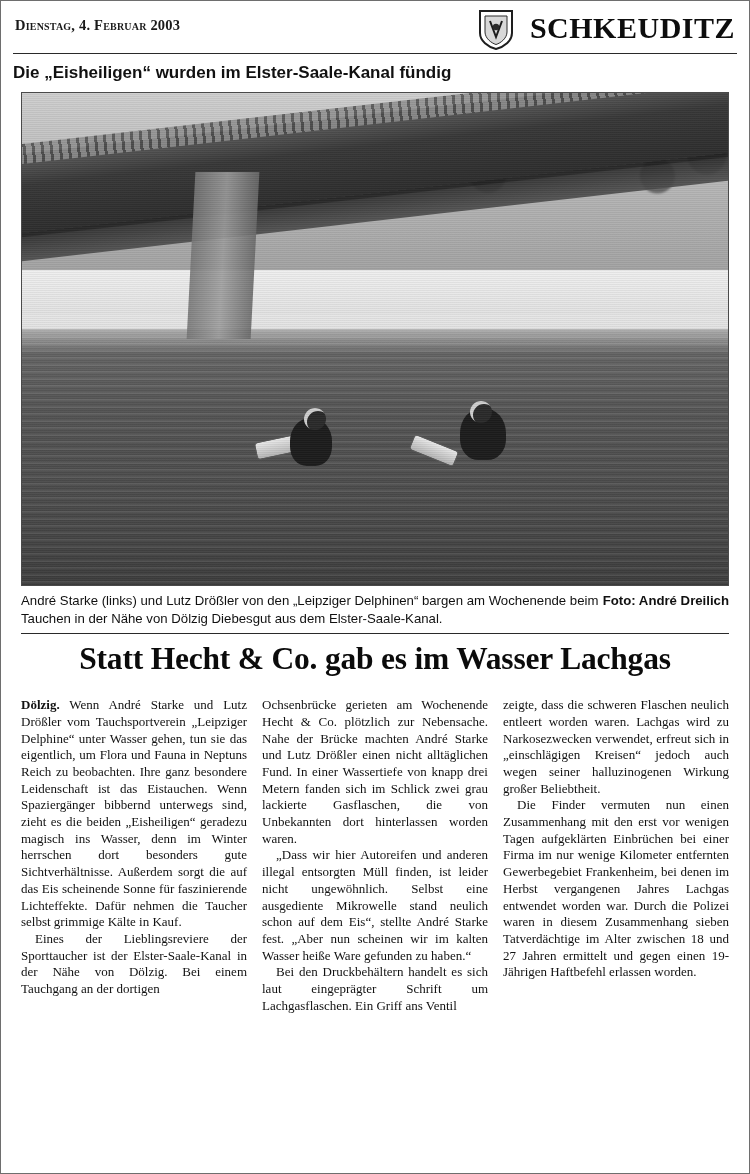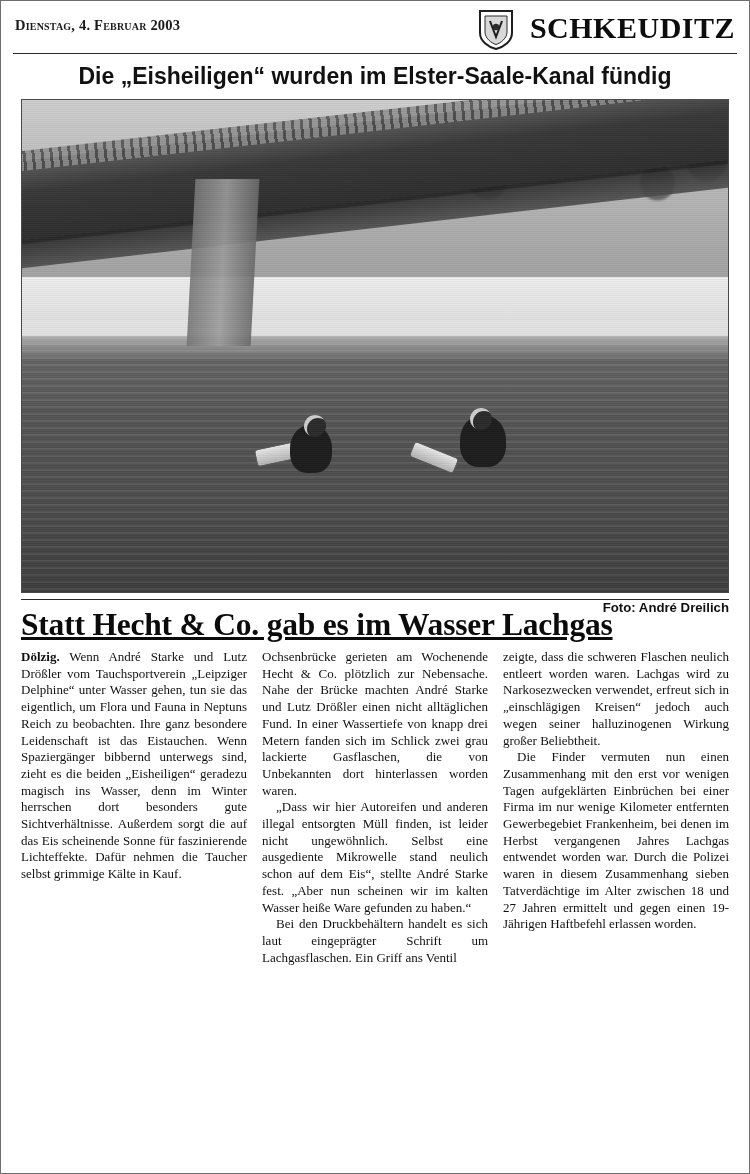--- a/index.html
+++ b/index.html
@@ -65,24 +65,24 @@
     line-height: 1;
     padding-bottom: 2px;
   }
   .rule {
     border-top: 1.2px solid #2a2a2a;
     margin-top: 2px;
   }
 
   
   .kicker {
-    text-align: center;
+    text-align: left;
     font-family: "Liberation Sans", sans-serif;
     font-weight: bold;
-    font-size: 23px;
+    font-size: 17px;
     letter-spacing: 0px;
     margin: 9px 0 9px 0;
     color: #111;
   }
 
   
   .photo-wrap {
     position: relative;
     width: 708px;
     height: 494px;
@@ -225,29 +225,28 @@
   }
   .caption-rule {
     width: 708px;
     margin: 6px auto 0 auto;
     border-top: 1.1px solid #2a2a2a;
   }
 
   
   .headline {
     width: 708px;
-    margin: 7px auto 6px auto;
+    margin: 7px auto 20px auto;
     text-align: center;
     font-family: "Liberation Serif", serif;
     font-weight: bold;
     font-size: 31.5px;
     letter-spacing: -0.2px;
     color: #0b0b0b;
     white-space: nowrap;
-    text-decoration: underline;
   }
 
   
   .columns {
     width: 708px;
     margin: 0 auto;
     display: flex;
     gap: 15px;
     font-family: Liberation Serif, serif;
     font-size: 13px;
@@ -314,28 +313,30 @@
       <div class="cylinder two"></div>
       <div class="diver a"></div>
       <div class="hood a"></div>
       <div class="diver b"></div>
       <div class="hood b"></div>
       <div class="photo-grain"></div>
     </div>
 
     <div class="caption">
       <span class="credit">Foto: André Dreilich</span>
+      <span>André Starke (links) und Lutz Drößler von den „Leipziger Delphinen“ bargen am Wochenende beim Tauchen in der Nähe von Dölzig Diebesgut aus dem Elster-Saale-Kanal.</span>
     </div>
     <div class="caption-rule"></div>
 
     <div class="headline">Statt Hecht &amp; Co. gab es im Wasser Lachgas</div>
 
     <div class="columns">
       <div class="col">
         <p class="first"><span class="dateline">Dölzig.</span> <span>Wenn André Starke und Lutz Drößler vom Tauchsportverein „Leipziger Delphine“ unter Wasser gehen, tun sie das eigentlich, um Flora und Fauna in Neptuns Reich zu beobachten. Ihre ganz besondere Leidenschaft ist das Eistauchen. Wenn Spaziergänger bibbernd unterwegs sind, zieht es die beiden „Eisheiligen“ geradezu magisch ins Wasser, denn im Winter herrschen dort besonders gute Sichtverhältnisse. Außerdem sorgt die auf das Eis scheinende Sonne für faszinierende Lichteffekte. Dafür nehmen die Taucher selbst grimmige Kälte in Kauf.</span></p>
+        <p>Eines der Lieblingsreviere der Sporttaucher ist der Elster-Saale-Kanal in der Nähe von Dölzig. Bei einem Tauchgang an der dortigen</p>
       </div>
       <div class="col">
         <p class="first">Ochsenbrücke gerieten am Wochenende Hecht &amp; Co. plötzlich zur Nebensache. Nahe der Brücke machten André Starke und Lutz Drößler einen nicht alltäglichen Fund. In einer Wassertiefe von knapp drei Metern fanden sich im Schlick zwei grau lackierte Gasflaschen, die von Unbekannten dort hinterlassen worden waren.</p>
         <p>„Dass wir hier Autoreifen und anderen illegal entsorgten Müll finden, ist leider nicht ungewöhnlich. Selbst eine ausgediente Mikrowelle stand neulich schon auf dem Eis“, stellte André Starke fest. „Aber nun scheinen wir im kalten Wasser heiße Ware gefunden zu haben.“</p>
         <p>Bei den Druckbehältern handelt es sich laut eingeprägter Schrift um Lachgasflaschen. Ein Griff ans Ventil</p>
       </div>
       <div class="col">
         <p class="first">zeigte, dass die schweren Flaschen neulich entleert worden waren. Lachgas wird zu Narkosezwecken verwendet, erfreut sich in „einschlägigen Kreisen“ jedoch auch wegen seiner halluzinogenen Wirkung großer Beliebtheit.</p>
         <p>Die Finder vermuten nun einen Zusammenhang mit den erst vor wenigen Tagen aufgeklärten Einbrüchen bei einer Firma im nur wenige Kilometer entfernten Gewerbegebiet Frankenheim, bei denen im Herbst vergangenen Jahres Lachgas entwendet worden war. Durch die Polizei waren in diesem Zusammenhang sieben Tatverdächtige im Alter zwischen 18 und 27 Jahren ermittelt und gegen einen 19-Jährigen Haftbefehl erlassen worden.</p>
       </div>

